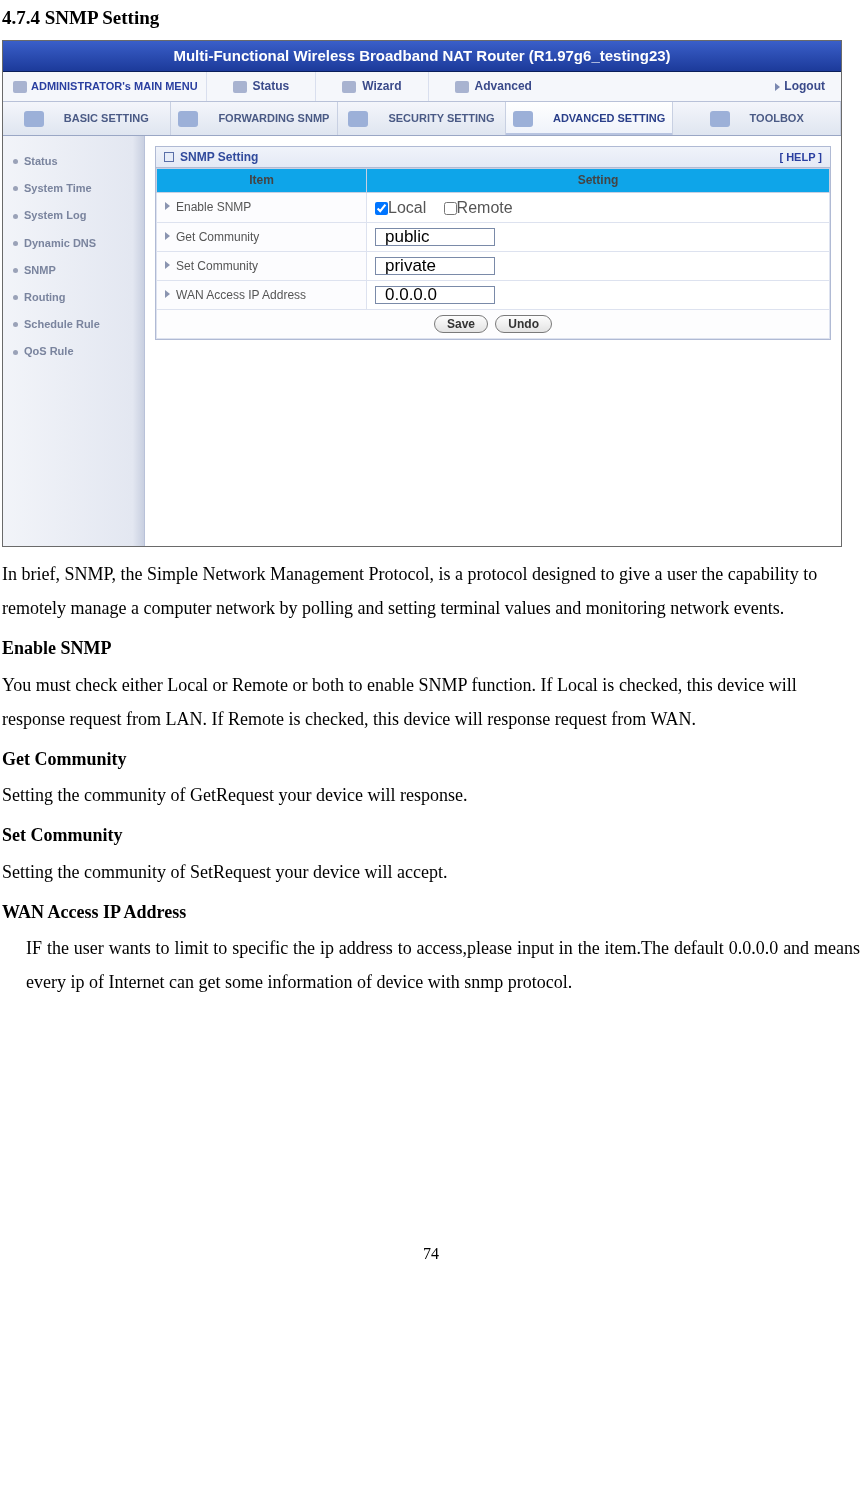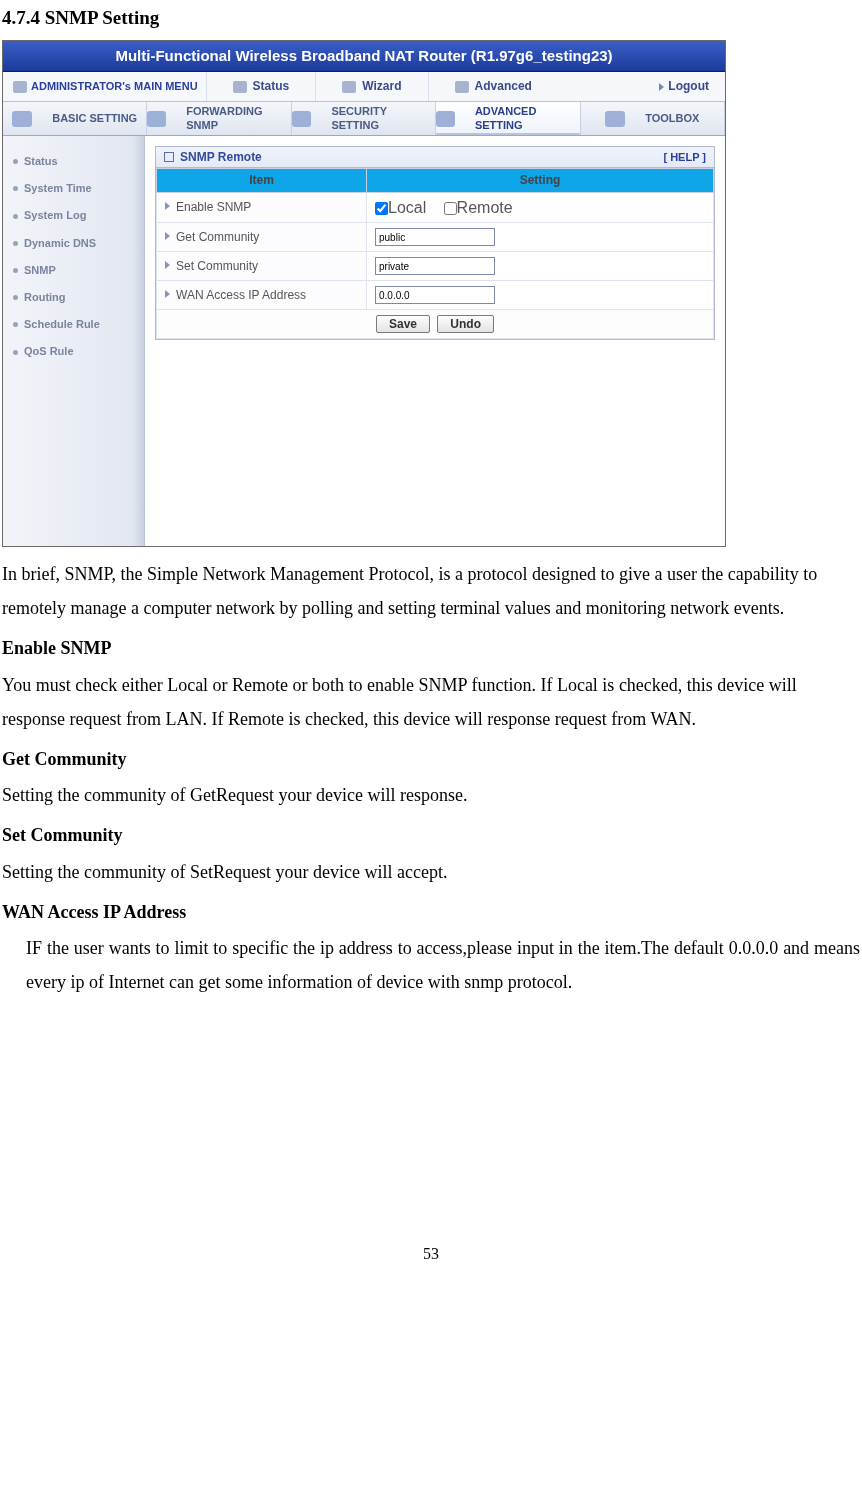--- a/index.html
+++ b/index.html
@@ -13,21 +13,21 @@
   }
   .page { padding: 0 2px; }
   .sec-heading { font-weight: bold; font-size: 19px; margin-bottom: 4px; }
   .para { margin-bottom: 6px; text-align: left; }
   .para.justify { text-align: justify; margin-left: 24px; }
   .sub-heading { font-weight: bold; font-size: 18px; margin: 2px 0; }
   .page-num { text-align: center; font-size: 16px; margin-top: 240px; }
 
   
   .router-shot {
-    width: 724px;
+    width: 840px;
     border: 1px solid #6a6a6a;
     font-family: Arial, Helvetica, sans-serif;
     font-size: 12px;
     color: #333;
     margin-bottom: 10px;
     line-height: 1.2;
   }
   .title-bar {
     background: linear-gradient(#3a5fc9, #1c3a9a);
     color: #fff;
@@ -201,41 +201,41 @@
     width: 0; height: 0;
     border-top: 4px solid transparent;
     border-bottom: 4px solid transparent;
     border-left: 5px solid #8a94b0;
     display: inline-block;
     margin-right: 6px;
     vertical-align: 1px;
   }
   .txt-input {
     font-family: Arial, sans-serif;
-    font-size: 10px;
-    padding: 1px 3px;
+    font-size: 17px;
+    padding: 1px 9px;
     border: 1px solid #7a8aa8;
     width: 120px;
     height: 18px;
   }
   .chk { vertical-align: -2px; }
   .chk-lbl { margin-right: 14px; color: #555; font-size: 16px; }
   .btn-row td {
     text-align: center;
     padding: 6px;
     background: #fdfdfe;
   }
   .btn {
     font-family: Arial, sans-serif;
     font-size: 12px;
     font-weight: bold;
     color: #333;
     background: linear-gradient(#fdfdfd, #e3e3e3);
     border: 1px solid #7a7a7a;
-    border-radius: 2px;
+    border-radius: 9px;
     padding: 1px 12px;
     margin: 0 2px;
     cursor: pointer;
   }
 </style>
 </head>
 <body>
 
 <div class="page">
 
@@ -324,21 +324,21 @@
             <span class="dot"></span>
             <span>QoS Rule</span>
           </div>
       </div>
 
       <div class="content">
         <div class="panel">
           <div class="panel-head">
             <div class="left">
               <span class="box-icon"></span>
-              <span>SNMP Remote</span>
+              <span>SNMP Setting</span>
             </div>
             <span class="help-link">[ HELP ]</span>
           </div>
           <table class="settings">
             <tbody>
                 <tr>
               <th>Item</th>
               <th>Setting</th>
             </tr>
             <tr>
@@ -380,14 +380,14 @@
 
   <div class="sub-heading">Get Community</div>
   <div class="para">Setting the community of GetRequest your device will response.</div>
 
   <div class="sub-heading">Set Community</div>
   <div class="para">Setting the community of SetRequest your device will accept.</div>
 
   <div class="sub-heading">WAN Access IP Address</div>
   <div class="para justify">IF the user wants to limit to specific the ip address to access,please input in the item.The default 0.0.0.0 and means every ip of Internet can get some information of device with snmp protocol.</div>
 
-  <div class="page-num">53</div>
+  <div class="page-num">74</div>
 </div>
 
 </body></html>

